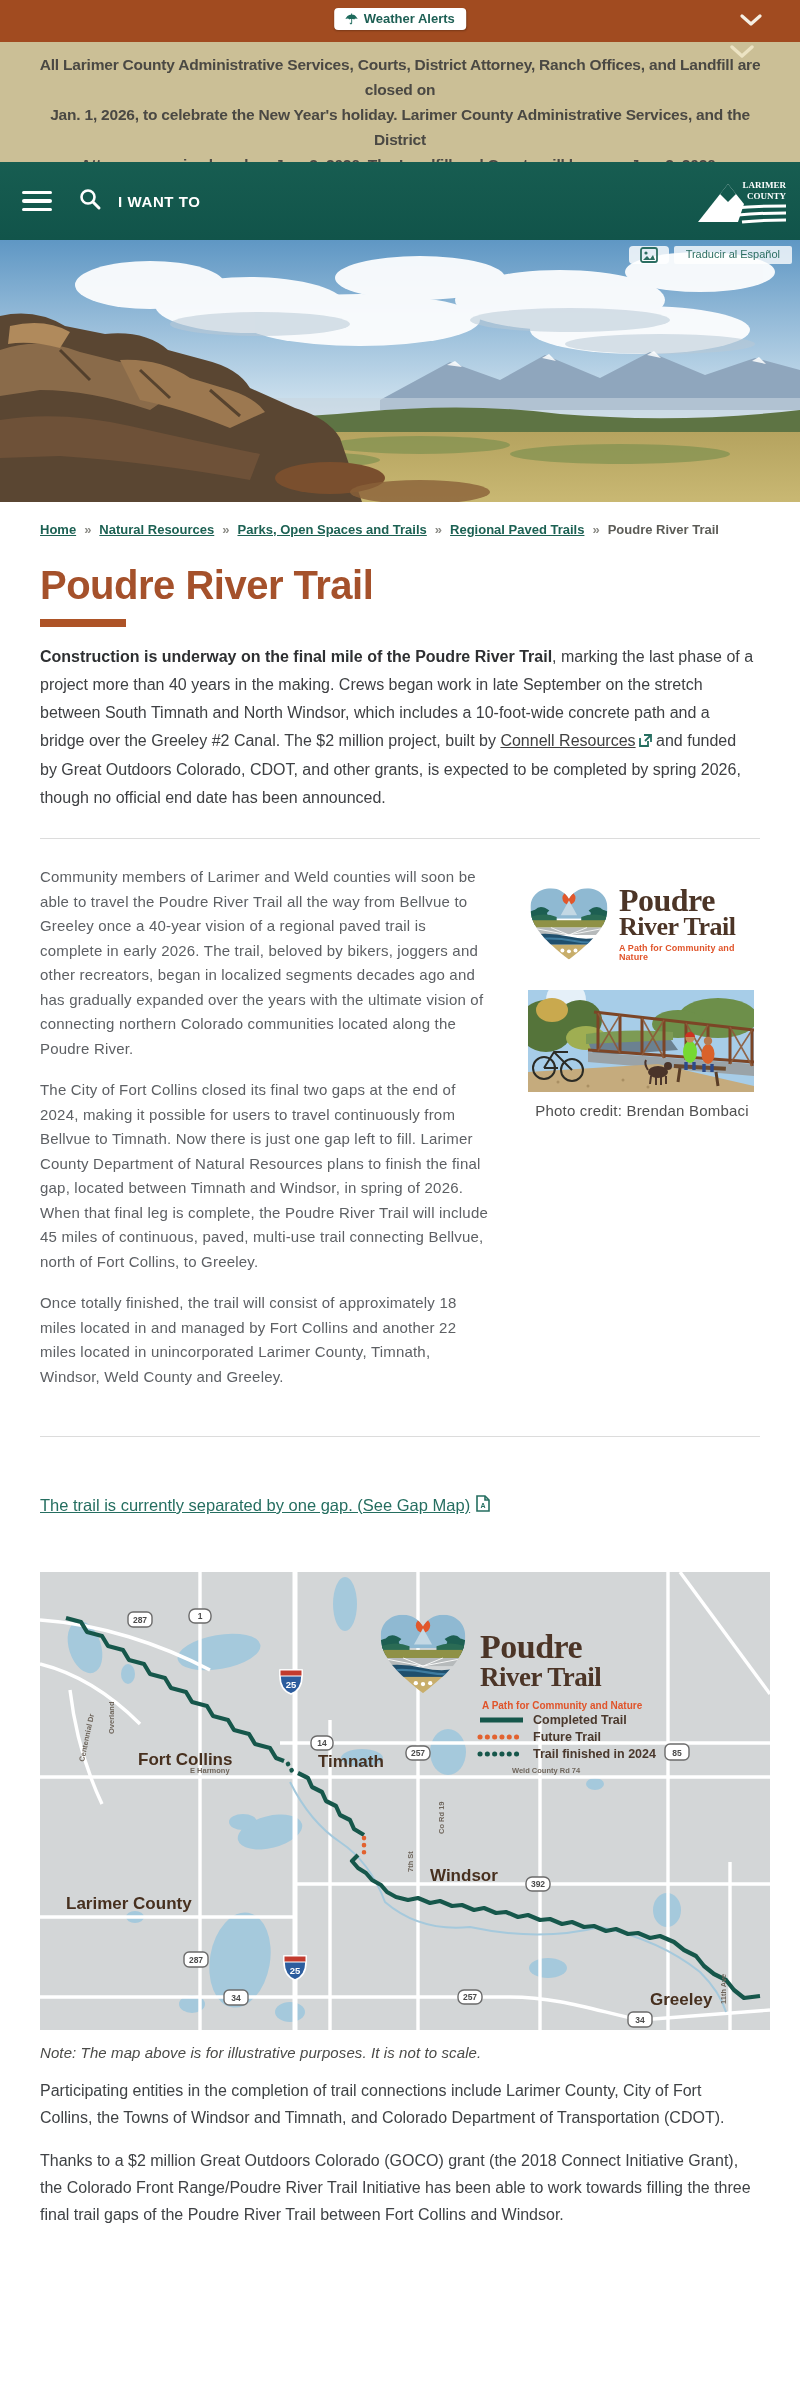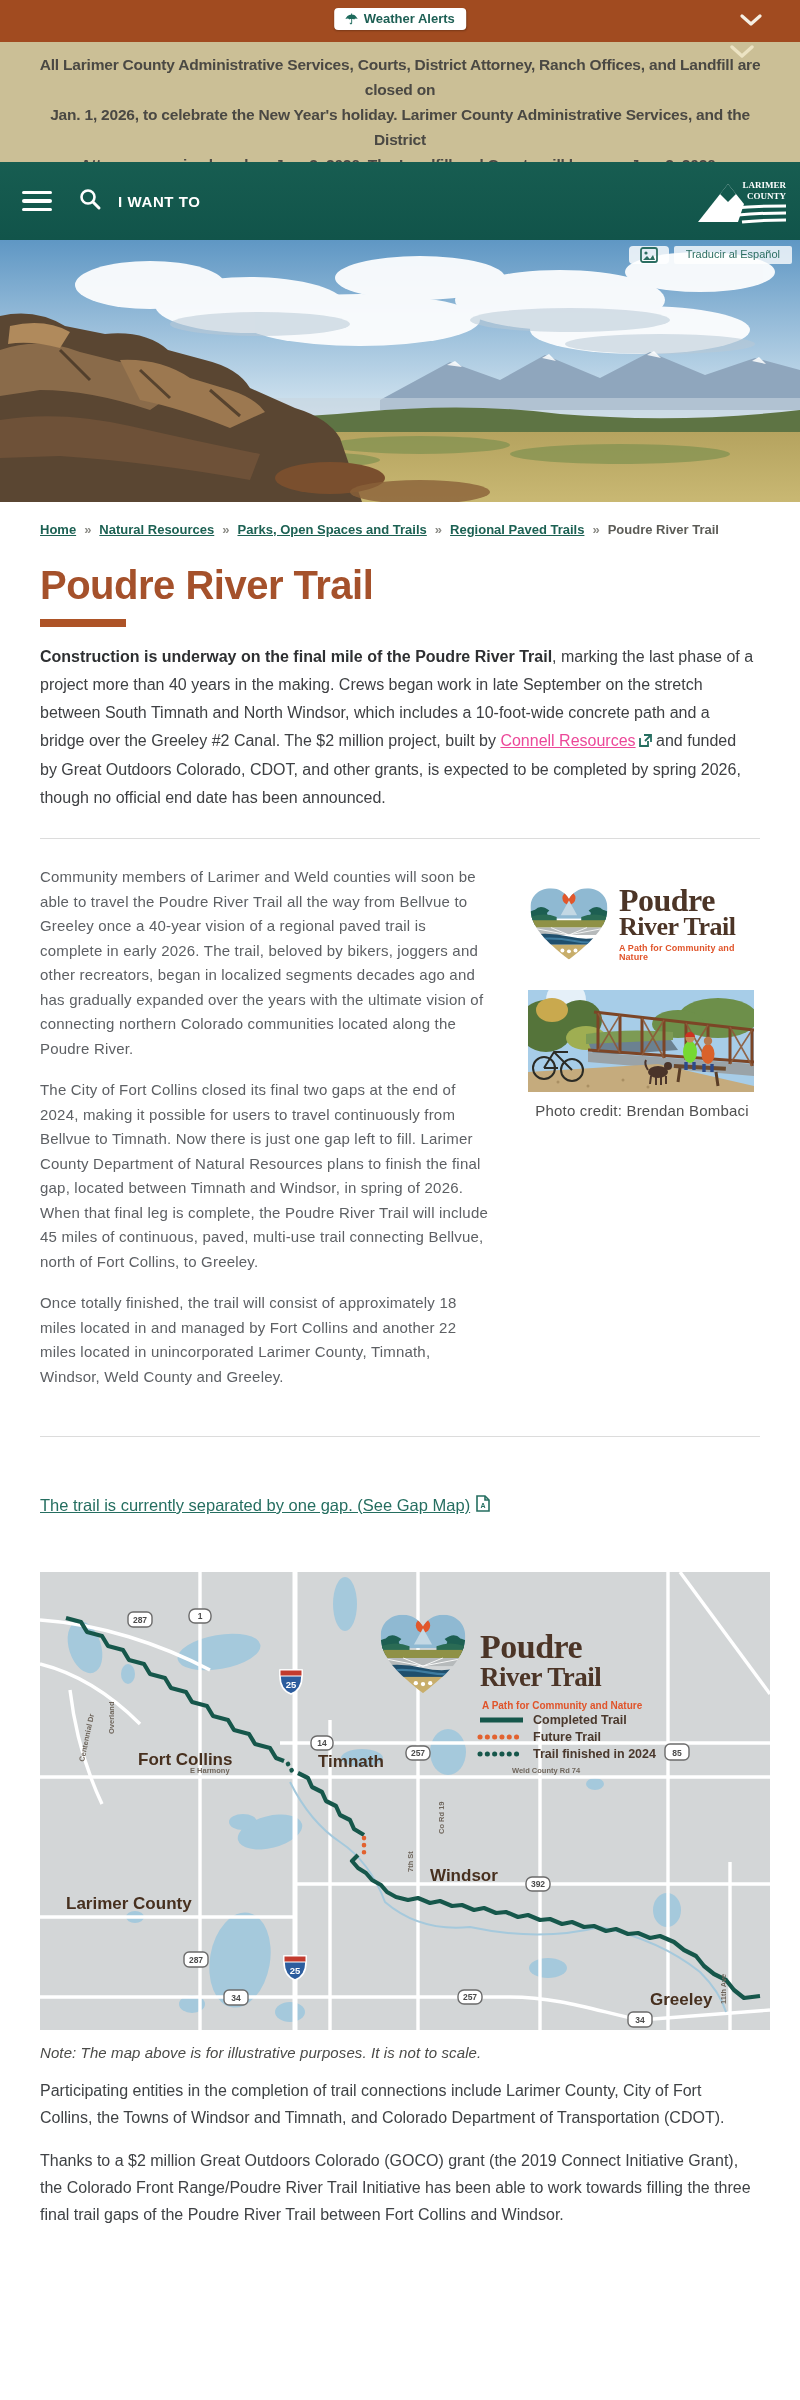--- a/index.html
+++ b/index.html
@@ -55,21 +55,21 @@
   .content { padding:0 40px; }
   .breadcrumb { margin-top:20px; font-size:13px; font-weight:bold; display:flex; flex-wrap:wrap; column-gap:8px; row-gap:2px; align-items:flex-start; }
   .crumb-link { color:#1c6153; text-decoration:underline; cursor:pointer; }
   .crumb-sep { color:#8a8a85; }
   .crumb-current { color:#5c5c57; }
   .page-title { margin:26px 0 0; font-size:40px; line-height:44px; color:#a5512b; font-weight:bold; letter-spacing:-0.5px; }
   .title-rule { width:86px; height:8px; background:#ad5327; margin-top:12px; }
   .update-heading { margin:74px 0 0; font-size:27px; line-height:29px; color:#b15122; font-weight:bold; letter-spacing:-0.3px; }
   .update-para { margin-top:16px; font-size:16px; line-height:28px; color:#3e4043; width:716px; }
   .lead-bold { font-weight:bold; color:#2e3032; }
-  .inline-link { color:#ec4899; text-decoration:underline; cursor:pointer; }
+  .inline-link { color:#404040; text-decoration:underline; cursor:pointer; }
   .ext-icon { display:inline-block; vertical-align:-1px; margin-left:3px; }
   .divider { border:none; border-top:1px solid #dcdcdc; margin:26px 0 0; }
   .two-col { display:flex; margin-top:26px; gap:36px; }
   .col-left { width:452px; font-size:15px; line-height:24.5px; color:#5d6064; letter-spacing:.2px; }
   .col-left p { margin:0 0 17px; }
   .col-right { width:228px; }
   .prt-logo-block { display:flex; align-items:center; gap:9px; margin-top:18px; }
   .prt-text { line-height:1; }
   .prt-title { font-family:"Liberation Serif", serif; font-weight:bold; color:#4c3527; font-size:32px; line-height:28px; letter-spacing:-0.5px; }
   .prt-title2 { font-family:"Liberation Serif", serif; font-weight:bold; color:#4c3527; font-size:26px; line-height:26px; letter-spacing:-0.5px; }
@@ -484,15 +484,15 @@
         <text x="686" y="432" transform="rotate(-90 686 432)">11th Ave</text>
         <text x="44" y="190" transform="rotate(-78 44 190)">Centennial Dr</text>
         <text x="74" y="162" transform="rotate(-90 74 162)">Overland</text>
       </g>
     </svg>
   </div>
 
   <div class="map-note">Note: The map above is for illustrative purposes. It is not to scale.</div>
 
   <p class="closing-para">Participating entities in the completion of trail connections include Larimer County, City of Fort Collins, the Towns of Windsor and Timnath, and Colorado Department of Transportation (CDOT).</p>
-  <p class="closing-para second">Thanks to a $2 million Great Outdoors Colorado (GOCO) grant (the 2019 Connect Initiative Grant), the Colorado Front Range/Poudre River Trail Initiative has been able to work towards filling the three final trail gaps of the Poudre River Trail between Fort Collins and Windsor.</p>
+  <p class="closing-para second">Thanks to a $2 million Great Outdoors Colorado (GOCO) grant (the 2018 Connect Initiative Grant), the Colorado Front Range/Poudre River Trail Initiative has been able to work towards filling the three final trail gaps of the Poudre River Trail between Fort Collins and Windsor.</p>
 
 </div>
 
 </body></html>

